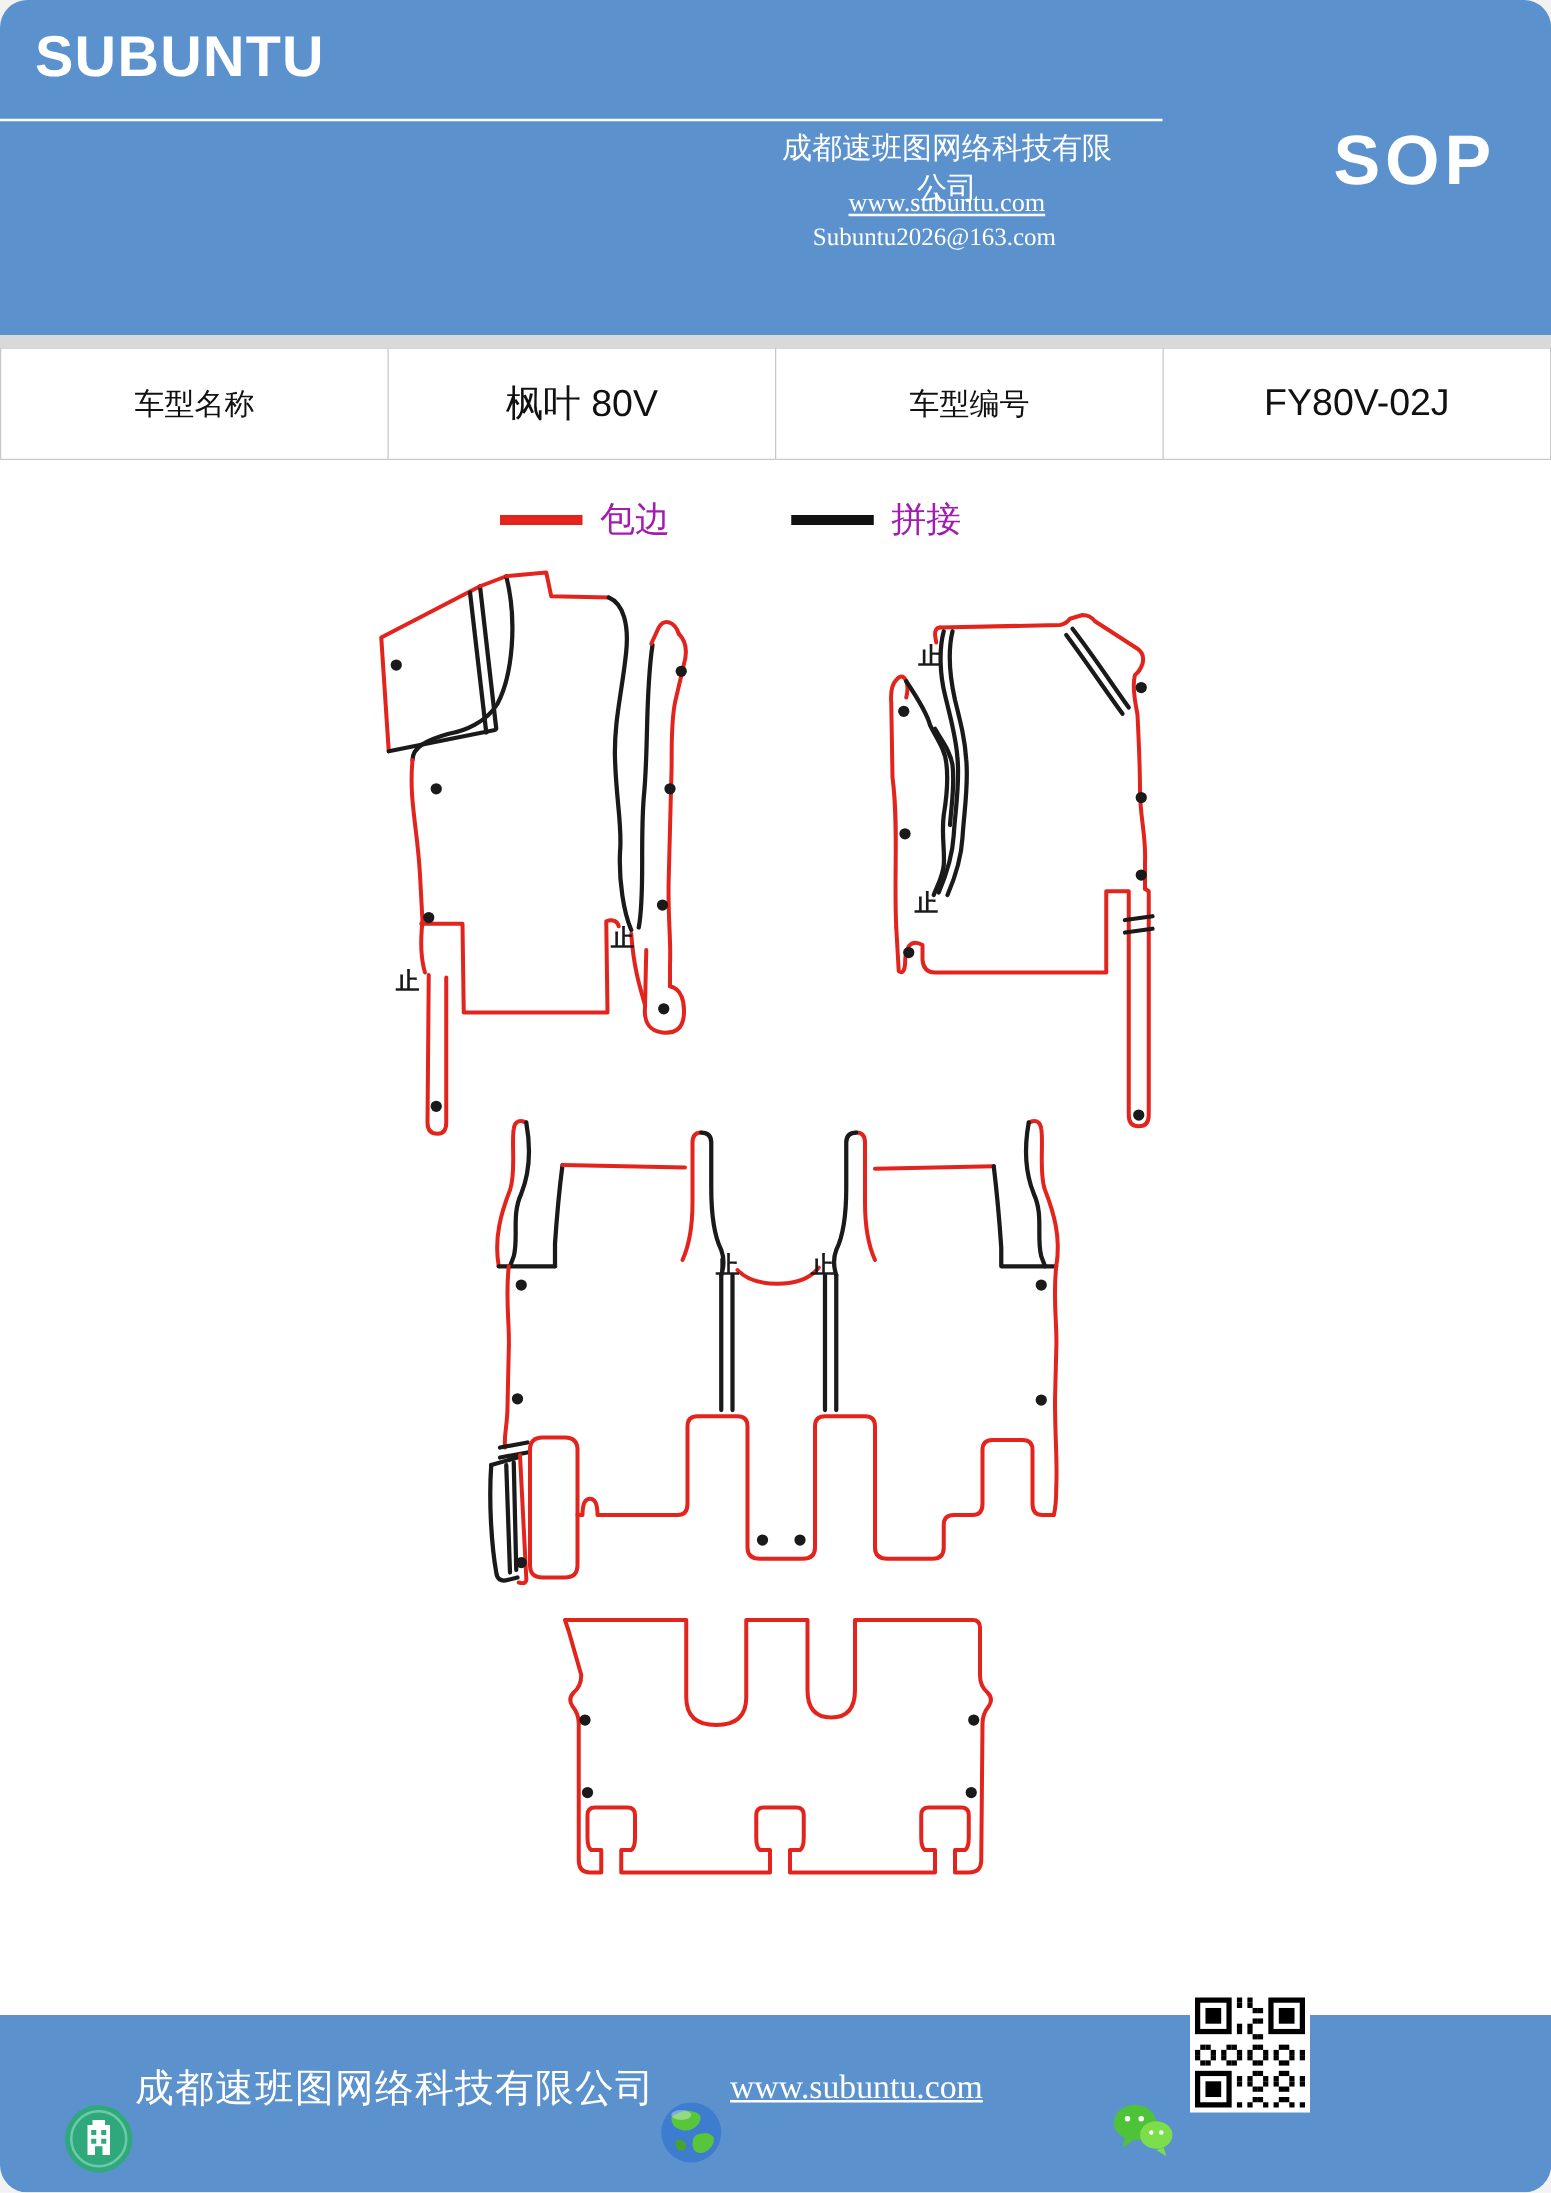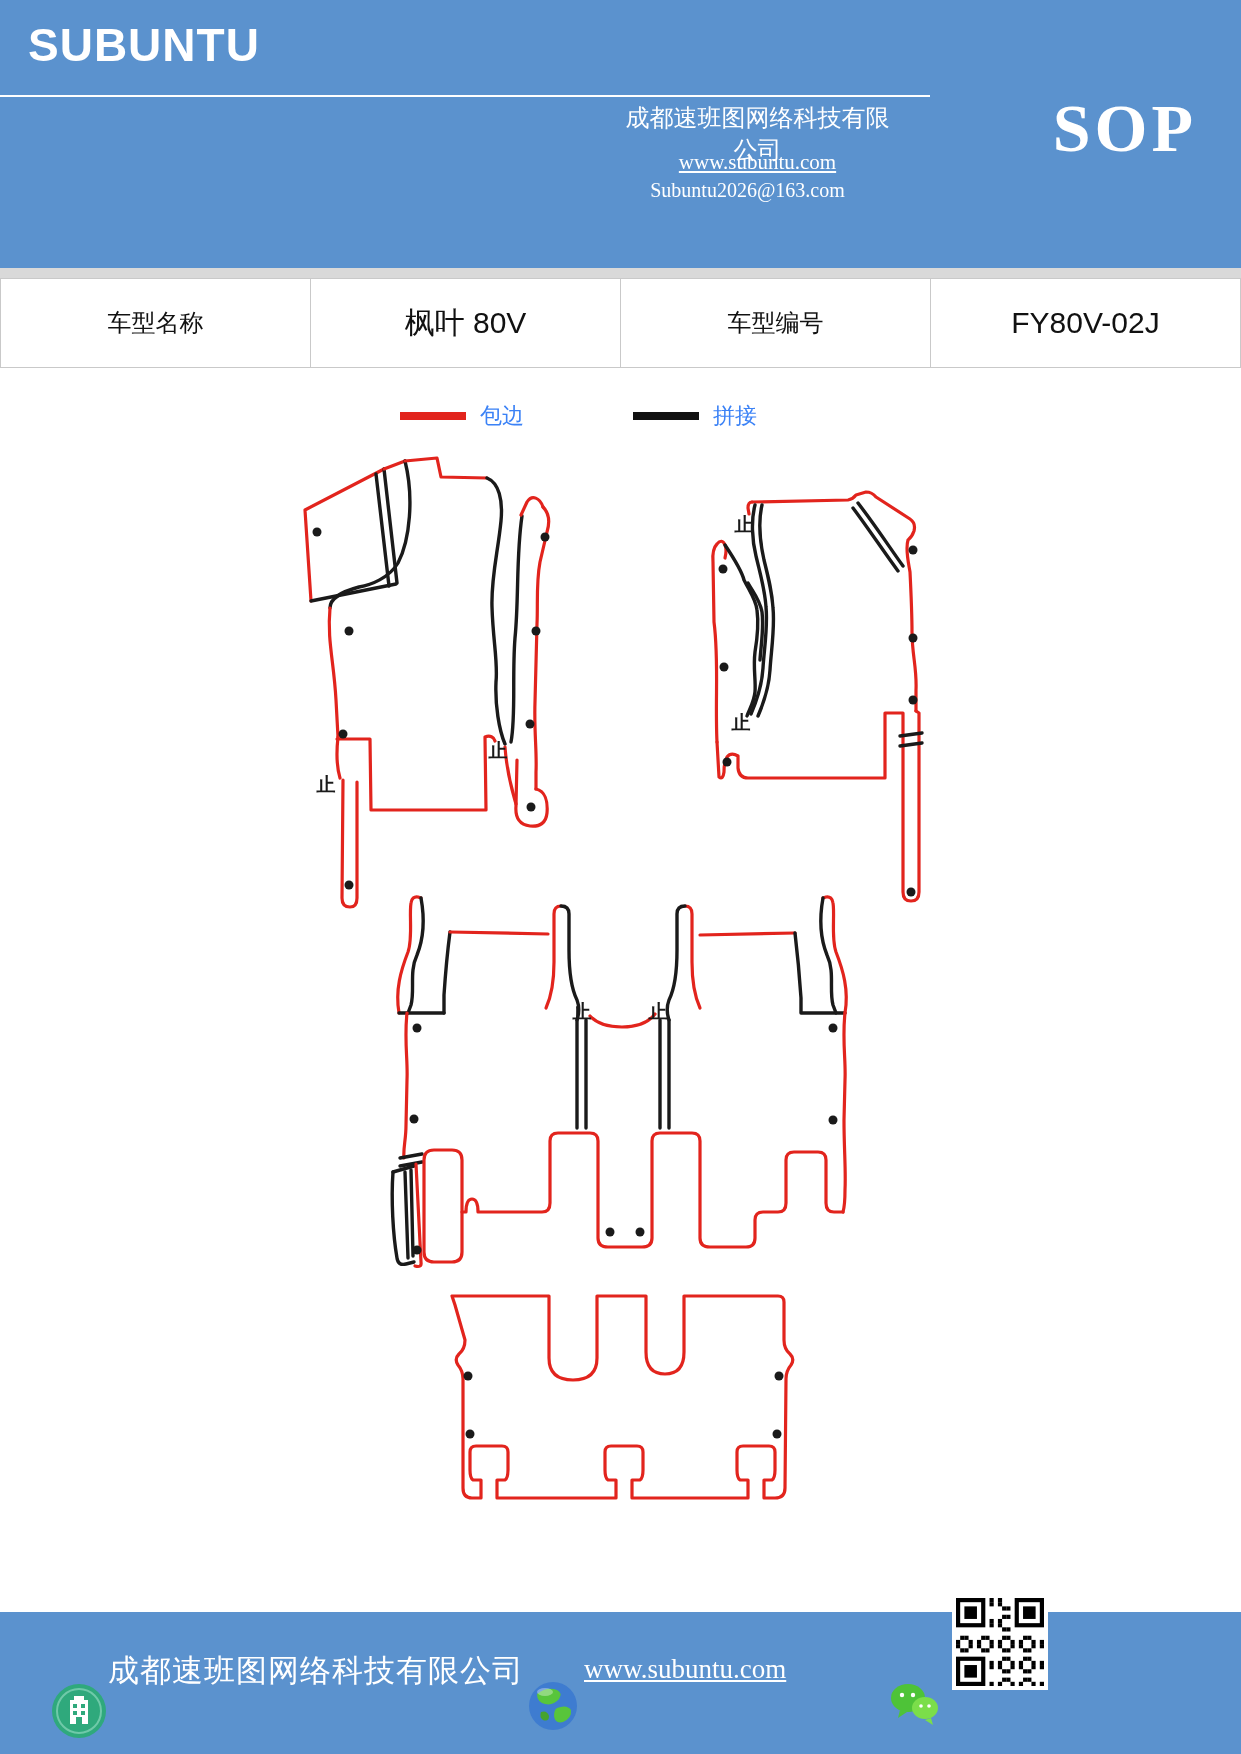--- a/index.html
+++ b/index.html
@@ -1,41 +1,41 @@
 <!DOCTYPE html>
 <html><head>
 <meta charset="utf-8">
 <style>
   html,body{margin:0;padding:0;background:#f2f2f2;}
   .page{position:relative;width:1241px;height:1754px;background:#ffffff;margin:0 auto;overflow:hidden;
-        font-family:"Liberation Serif","DejaVu Serif",serif;}
+        font-family:"Liberation Serif","DejaVu Serif",serif;border-radius:22px;}
   
   .header{position:absolute;left:0;top:0;width:1241px;height:268px;background:#5B92CE;}
   .brand{position:absolute;left:28px;top:18px;font-family:"Liberation Sans","DejaVu Sans",sans-serif;
          font-weight:bold;font-size:46px;letter-spacing:1px;color:#ffffff;}
   .header-rule{position:absolute;left:0;top:95px;width:930px;height:2px;background:#ffffff;}
   .doc-title{position:absolute;left:30px;top:140px;font-size:37px;color:#ffffff;letter-spacing:2px;}
   .header-company{position:absolute;left:620px;top:102px;width:275px;text-align:center;
                   font-size:24px;color:#ffffff;}
-  .sop{position:absolute;right:44px;top:84px;font-family:Liberation Serif, serif;
-       font-weight:bold;font-size:68px;line-height:88px;color:#ffffff;letter-spacing:4px;}
+  .sop{position:absolute;right:44px;top:84px;font-family:Liberation Sans, sans-serif;
+       font-weight:bold;font-size:56px;line-height:88px;color:#ffffff;letter-spacing:4px;}
   .header-web{position:absolute;left:620px;top:150px;width:275px;text-align:center;font-size:21px;
               color:#ffffff;text-decoration:underline;}
   .header-mail{position:absolute;left:600px;top:179px;width:295px;text-align:center;font-size:20px;color:#ffffff;}
   .gray-strip{position:absolute;left:0;top:268px;width:1241px;height:10px;background:#d9d9d9;}
   
   .info-table{position:absolute;left:0px;top:278px;width:1241px;height:90px;border-collapse:collapse;
               table-layout:fixed;font-size:24px;color:#111111;}
   .info-table td{border:1px solid #c9c9c9;text-align:center;vertical-align:middle;height:45px;padding:16px;}
   .info-table td.val{font-family:"Liberation Sans","DejaVu Sans",sans-serif;font-size:30px;}
   
   .legend{position:absolute;left:0;top:398px;width:1241px;height:36px;}
   .legend-item{position:absolute;top:0;height:36px;display:flex;align-items:center;}
   .legend-item .swatch{display:inline-block;width:66px;height:8px;margin-right:14px;}
-  .legend-item .lbl{font-size:22px;color:#3b82f6;}
+  .legend-item .lbl{font-size:28px;color:#a21caf;}
   
   .diagram{position:absolute;left:0;top:380px;width:1241px;height:1160px;}
   .diagram svg{position:absolute;left:0;top:0;}
   
   .footer{position:absolute;left:0;top:1612px;width:1241px;height:142px;background:#5B92CE;}
   .footer-company{position:absolute;left:108px;top:38px;font-size:31px;color:#ffffff;letter-spacing:1px;}
   .footer-web{position:absolute;left:584px;top:42px;font-size:27px;color:#ffffff;text-decoration:underline;}
   .icon-abs{position:absolute;}
   .qr-box{position:absolute;left:952px;top:-18px;width:96px;height:96px;background:#ffffff;}
 </style>

